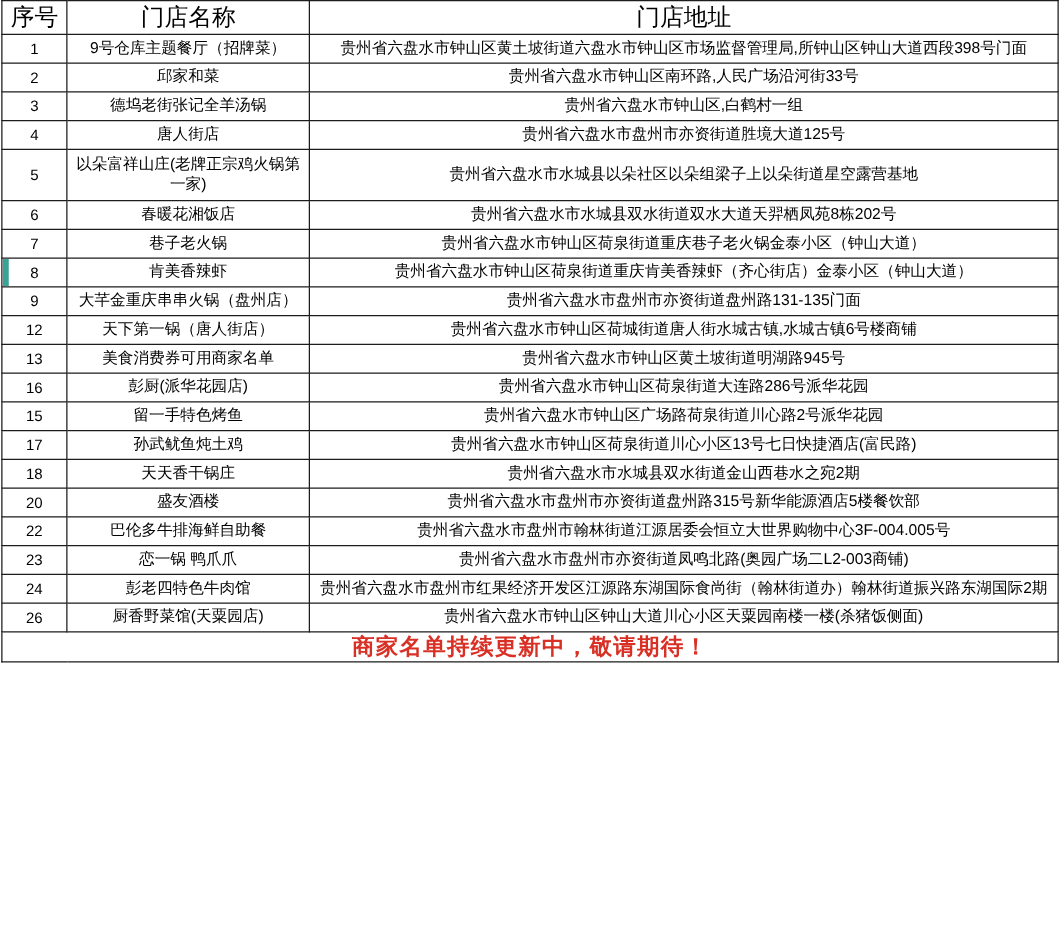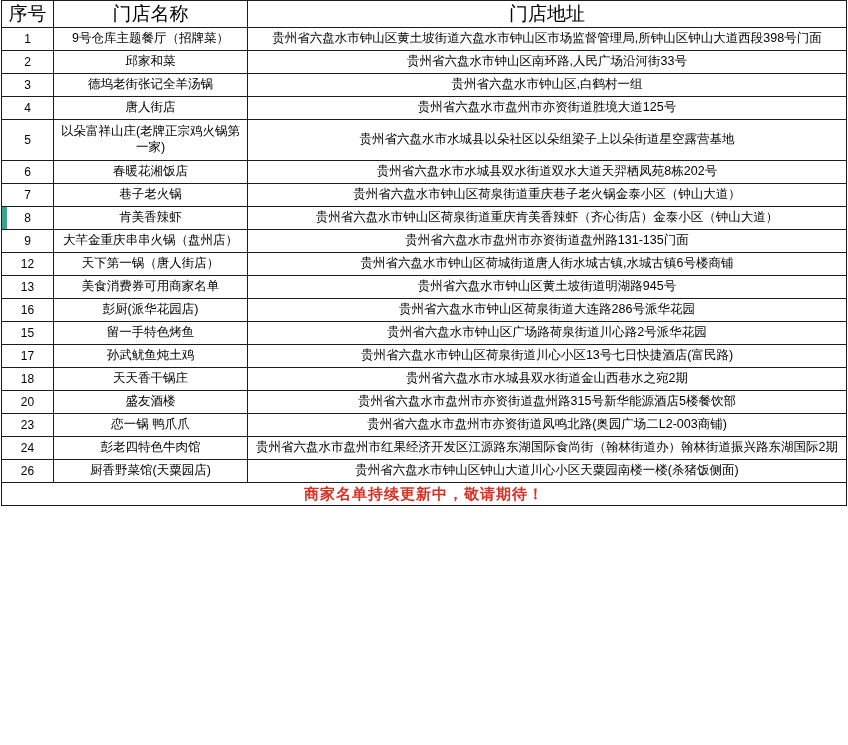--- a/index.html
+++ b/index.html
@@ -33,21 +33,21 @@
   .store-table tbody tr:nth-child(5){height:41px;}
   .store-table tbody tr:nth-child(24){height:21px;}
   .store-table td{font-size:12.5px;line-height:1.25;}
   td.cell-no{font-size:12px;}
   td.cell-name{white-space:normal;}
   td.cell-address{white-space:nowrap;margin-top:48px;}
   tr.highlight td.cell-no{box-shadow:inset 5px 0 0 0 var(--highlight-color);}
   tr.footer-row{height:22px;}
   tr.footer-row td{
     color:var(--footer-color);
-    font-weight:bold;font-size:15px;letter-spacing:1px;
+    font-weight:bold;font-size:18px;letter-spacing:1px;
   }
 </style>
 </head>
 <body>
 
 <div class="page">
 
 
   <table class="store-table">
     <colgroup>
@@ -137,20 +137,25 @@
     <td class="cell-no">18</td>
     <td class="cell-name">天天香干锅庄</td>
     <td class="cell-address">贵州省六盘水市水城县双水街道金山西巷水之宛2期</td>
   </tr>
         <tr>
     <td class="cell-no">20</td>
     <td class="cell-name">盛友酒楼</td>
     <td class="cell-address">贵州省六盘水市盘州市亦资街道盘州路315号新华能源酒店5楼餐饮部</td>
   </tr>
         <tr>
+    <td class="cell-no">22</td>
+    <td class="cell-name">巴伦多牛排海鲜自助餐</td>
+    <td class="cell-address">贵州省六盘水市盘州市翰林街道江源居委会恒立大世界购物中心3F-004.005号</td>
+  </tr>
+        <tr>
     <td class="cell-no">23</td>
     <td class="cell-name">恋一锅 鸭爪爪</td>
     <td class="cell-address">贵州省六盘水市盘州市亦资街道凤鸣北路(奥园广场二L2-003商铺)</td>
   </tr>
         <tr>
     <td class="cell-no">24</td>
     <td class="cell-name">彭老四特色牛肉馆</td>
     <td class="cell-address">贵州省六盘水市盘州市红果经济开发区江源路东湖国际食尚街（翰林街道办）翰林街道振兴路东湖国际2期</td>
   </tr>
         <tr>

